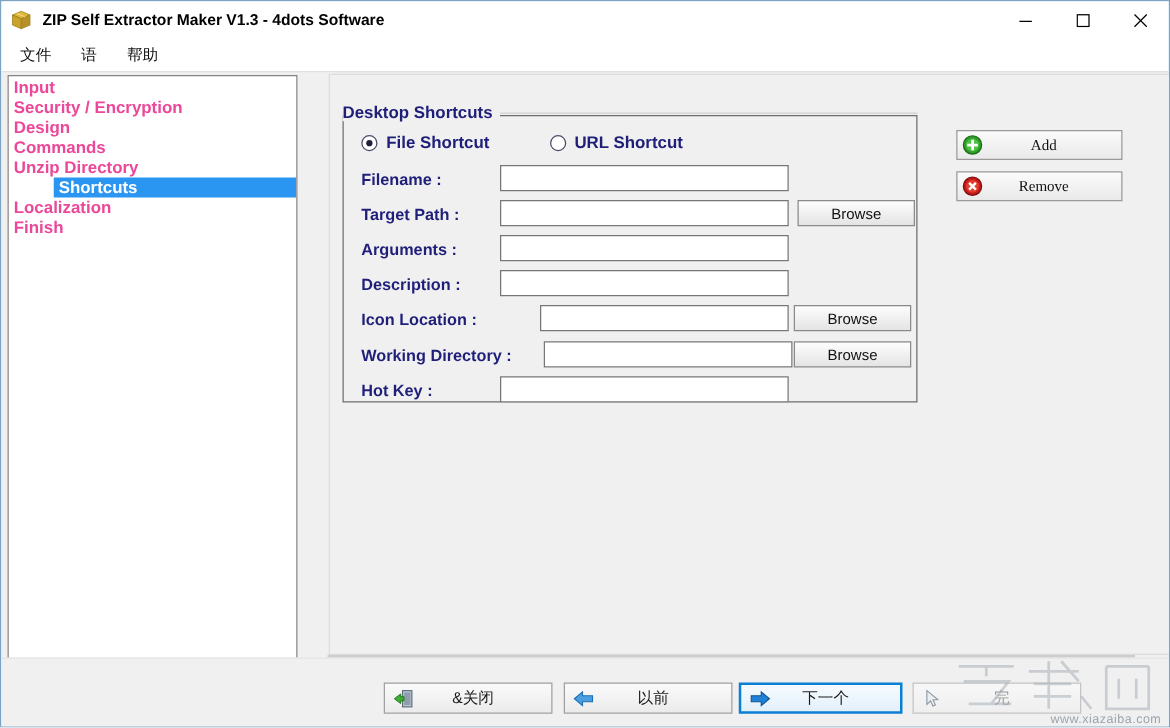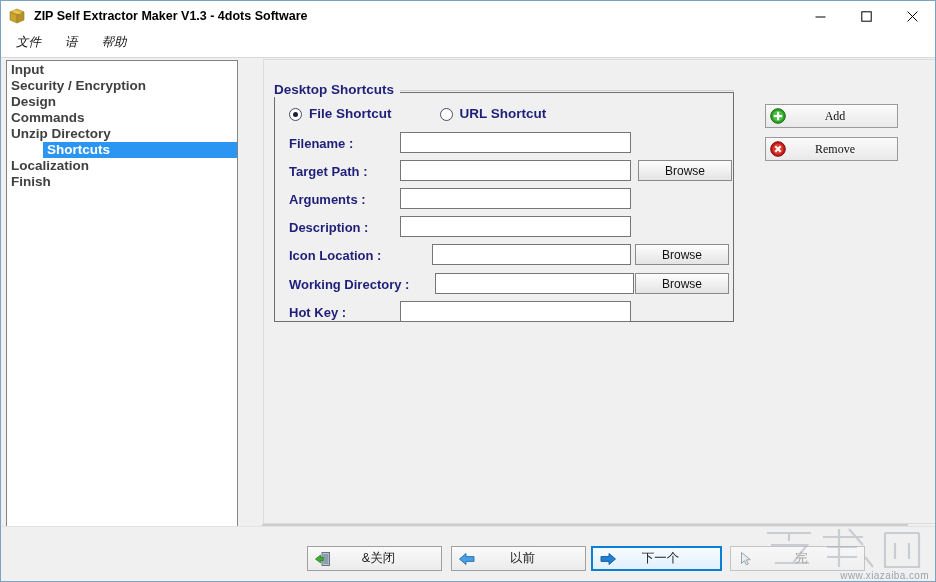--- a/index.html
+++ b/index.html
@@ -62,24 +62,23 @@
   }
 
   
   .menubar {
     position: absolute;
     left: 0; top: 30px;
     width: 100%;
     height: 27px;
     background: #ffffff;
     display: flex;
-    align-items: flex-start;
+    align-items: center;
     border-bottom: 1px solid #d8d8d8;
     box-sizing: border-box;
-    font-style: italic;
   }
   .menu-item {
     font-size: 12.5px;
     color: #111;
     padding: 3px 9px;
     margin-left: 6px;
     white-space: nowrap;
   }
 
   
@@ -99,21 +98,21 @@
     height: 470px;
     background: #ffffff;
     border: 1px solid #848484;
     box-sizing: border-box;
     padding-top: 1px;
     overflow: hidden;
   }
   .nav-item {
     font-size: 13.5px;
     font-weight: bold;
-    color: #404040;
+    color: #ec4899;
     line-height: 16px;
     height: 16px;
     padding-left: 4px;
     white-space: nowrap;
   }
   .nav-item.selected {
     background: #2b96f1;
     color: #ffffff;
     margin-left: 36px;
   }

